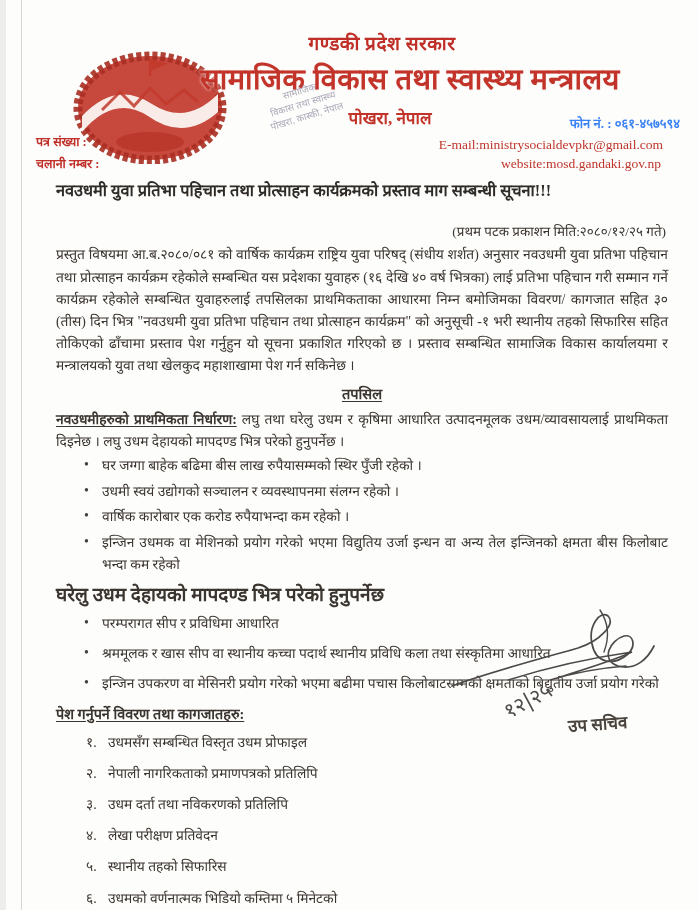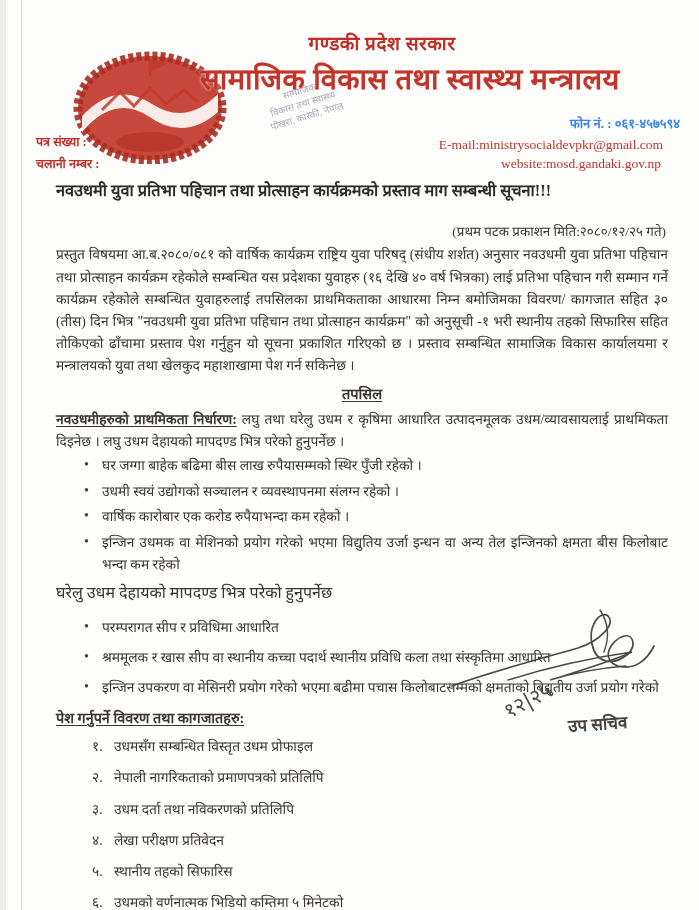--- a/index.html
+++ b/index.html
@@ -37,23 +37,23 @@
   .pub-date{text-align:right;font-size:13.4px;margin:19px 2px 2px 0;}
   .body-par{text-align:justify;margin:2px 0 6px 0;}
   .tapasil-h{ text-align:center;font-weight:bold;font-size:14.6px;margin:4px 0 3px 0;}
   .underline{text-decoration:underline;text-underline-offset:2px;}
   .priority-par{text-align:justify;margin:0 0 2px 0;}
   .priority-par .lead{font-weight:bold;}
   ul.bullets{list-style:none;margin:2px 0 2px 0;padding:0 0 0 28px;}
   ul.bullets li{position:relative;padding-left:18px;margin:0 0 3.5px 0;text-align:justify;}
   ul.bullets li::before{content:"•";position:absolute;left:0;top:-1px;font-size:14px;color:#46403a;}
   ul.bullets.spread li{margin-bottom:8px;}
-  .sub-h{font-weight:normal;margin:1px 0 12px 0;font-size:16px;}
+  .sub-h{font-weight:bold;margin:1px 0 3px 0;font-size:19px;}
   .docs-h{font-weight:bold;font-size:14.4px;margin:4px 0 6px 0;}
-  ol.numbered{list-style:none;margin:6px;padding:0 0 0 30px;}
+  ol.numbered{list-style:none;margin:0;padding:0 0 0 30px;}
   ol.numbered li{margin:0 0 9px 0;}
   ol.numbered .num{display:inline-block;min-width:22px;}
   .punashchaya{font-weight:bold;margin:4px 0 2px 0;font-size:14px;}
 
   
   .sig-block{position:absolute;left:450px;top:608px;width:230px;height:150px;pointer-events:none;}
   .sig-svg{position:absolute;left:0;top:0;}
   .sig-date{position:absolute;left:52px;top:78px;transform:rotate(-28deg);
     font-size:21px;color:#4e4c4a;font-family:"DejaVu Sans","Liberation Sans",sans-serif;}
   .sig-title{position:absolute;left:118px;top:104px;transform:rotate(-4deg);
@@ -77,20 +77,21 @@
 
   <div class="gov-name">गण्डकी प्रदेश सरकार</div>
   <div class="ministry-name">सामाजिक विकास तथा स्वास्थ्य मन्त्रालय</div>
 
   <div class="stamp">
     <div>सामाजिक</div>
     <div>विकास तथा स्वास्थ्य</div>
     <div>पोखरा, कास्की, नेपाल</div>
   </div>
 
+  <div class="location">पोखरा, नेपाल</div>
   <div class="phone">फोन नं. : ०६१-४५७५९४</div>
   <div class="email-line">E-mail:ministrysocialdevpkr@gmail.com</div>
   <div class="website-line">website:mosd.gandaki.gov.np</div>
 
   <div class="letterno">
     <div>पत्र संख्या :</div>
     <div>चलानी नम्बर :</div>
   </div>
 
   <div class="main">

